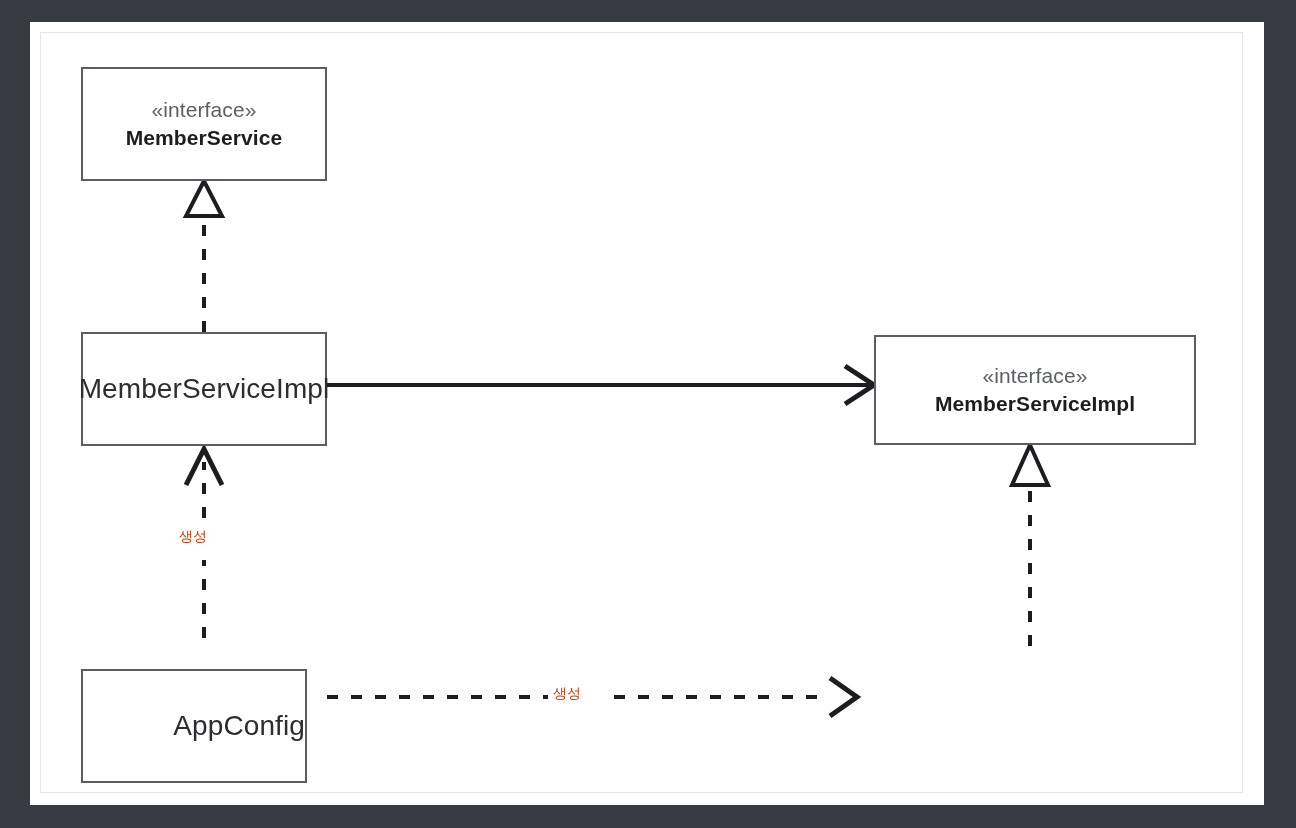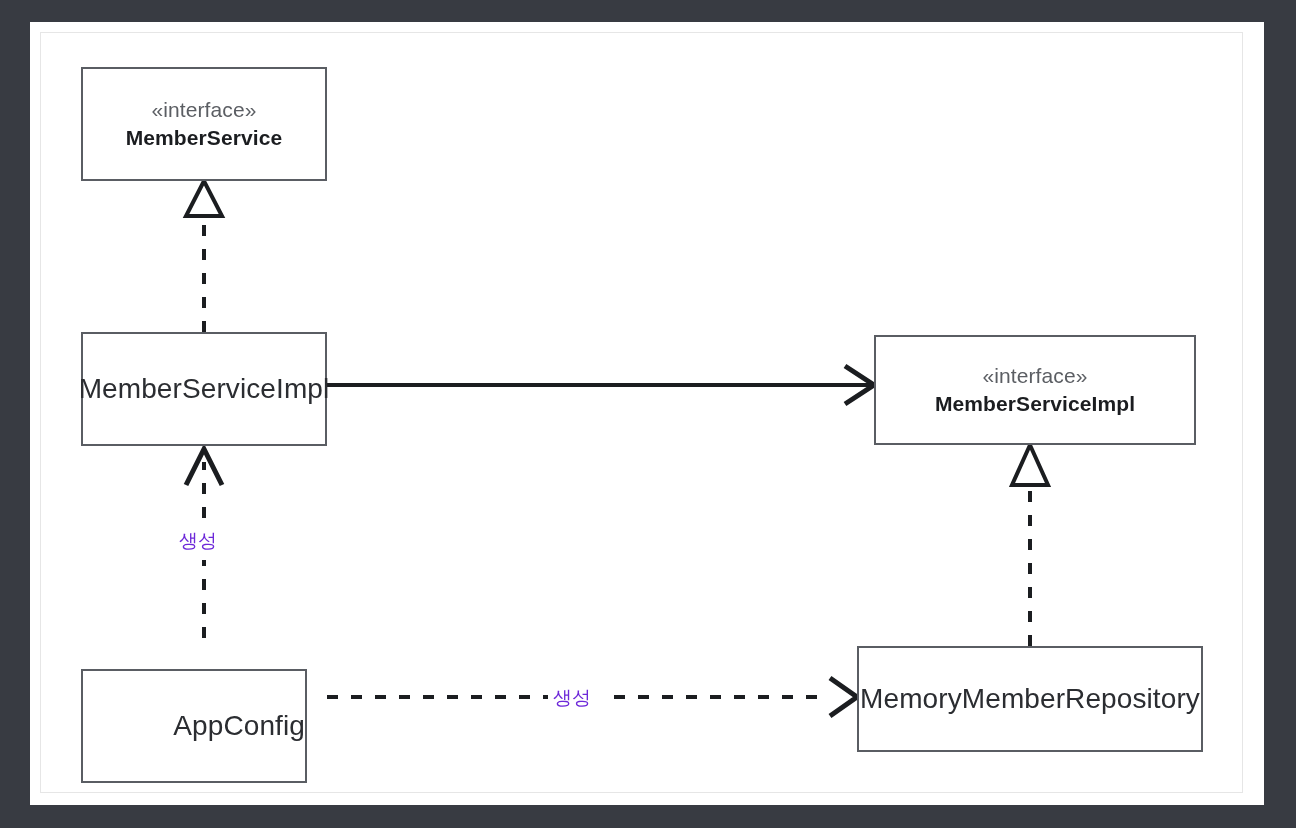--- a/index.html
+++ b/index.html
@@ -67,22 +67,22 @@
   }
   .classname {
     font-size: 28px;
     font-weight: normal;
     color: #2b2d31;
     line-height: 1.32;
     letter-spacing: 0.1px;
   }
   .edge-label {
     position: absolute;
-    font-size: 19px;
-    color: #6d28d9;
+    font-size: 14px;
+    color: #c2410c;
     background: #ffffff;
     padding: 0 3px;
     z-index: 6;
     white-space: nowrap;
   }
   svg#links {
     position: absolute;
     left: 0;
     top: 0;
     width: 1296px;
@@ -143,20 +143,17 @@
 
   <div class="uml-box" style="left:81px; top:669px; width:226px; height:114px;align-items:flex-end;">
     <div class="classname">AppConfig</div>
   </div>
 
   <div class="uml-box" style="left:874px; top:335px; width:322px; height:110px;">
     <div class="stereotype">«interface»</div>
     <div class="classname-bold">MemberServiceImpl</div>
   </div>
 
-  <div class="uml-box" style="left:857px; top:646px; width:346px; height:106px;">
-    <div class="classname">MemoryMemberRepository</div>
-  </div>
 
   <div class="edge-label" style="left:176px; top:528px;">생성</div>
 
   <div class="edge-label" style="left:550px; top:685px;">생성</div>
 </div>
 
 </body></html>

